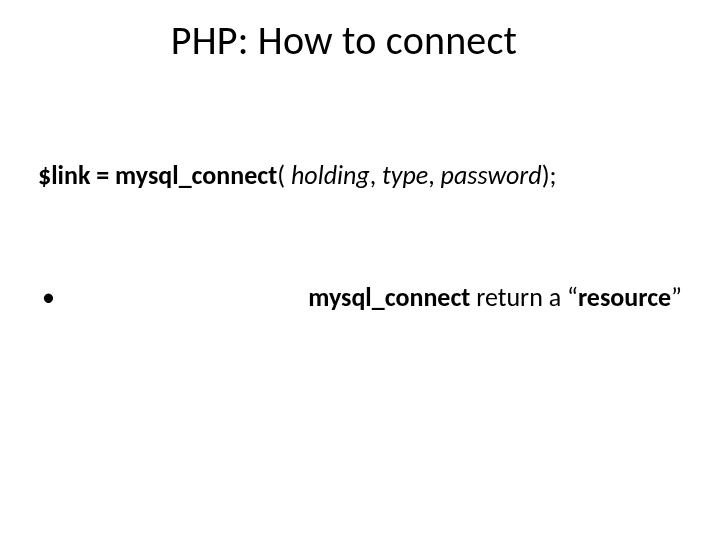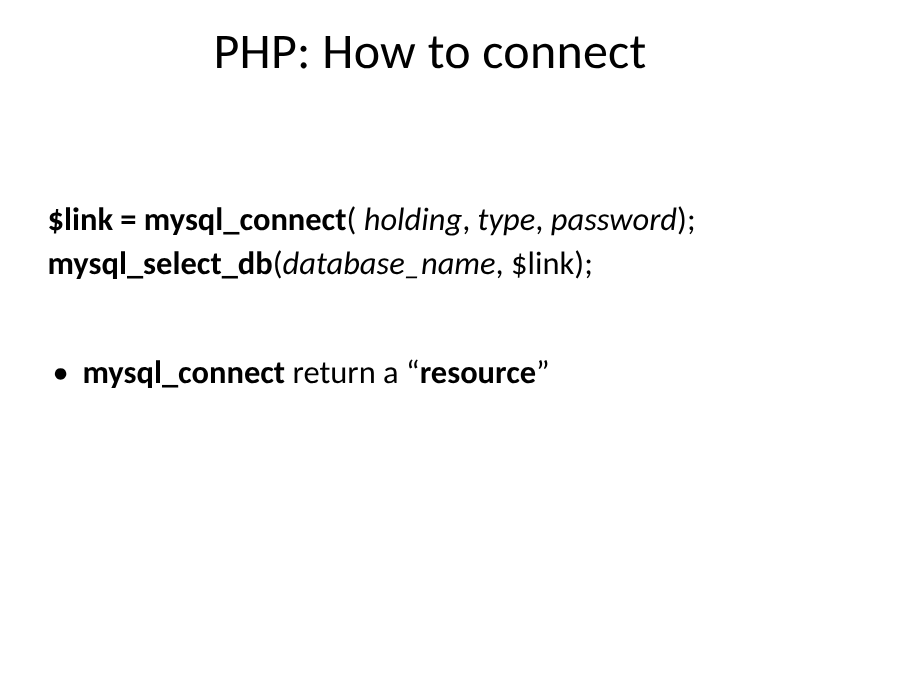--- a/index.html
+++ b/index.html
@@ -50,20 +50,21 @@
   }
   .bullets ul {
     margin: 0;
     padding: 0;
     list-style: none;
   }
   .bullets li {
     position: relative;
     padding-left: 28px;
     margin-bottom: 2px;
+    text-align: right;
   }
   .bullets li::before {
     content: "•";
     position: absolute;
     left: 4px;
     top: 0;
     font-size: 26px;
   }
   .bullets .b { font-weight: 700; }
 </style>
@@ -73,23 +74,20 @@
 <div class="slide">
 
   <div class="title">
     <span>PHP: How to connect</span><br>
   </div>
 
   <div class="codeblock">
     <div class="line1">
       <span class="b">$link = mysql_connect</span><span>( </span><span class="i">holding</span><span>, </span><span class="i">type</span><span>, </span><span class="i">password</span><span>);</span>
     </div>
-    <div class="line2">
-      <span class="b">mysql_select_db</span><span>(</span><span class="i">database_name</span><span>, $link);</span>
-    </div>
   </div>
 
   <div class="bullets">
     <ul>
       <li>
         <span class="b">mysql_connect</span><span> return a “</span><span class="b">resource</span><span>”</span>
       </li>
     </ul>
   </div>
 

